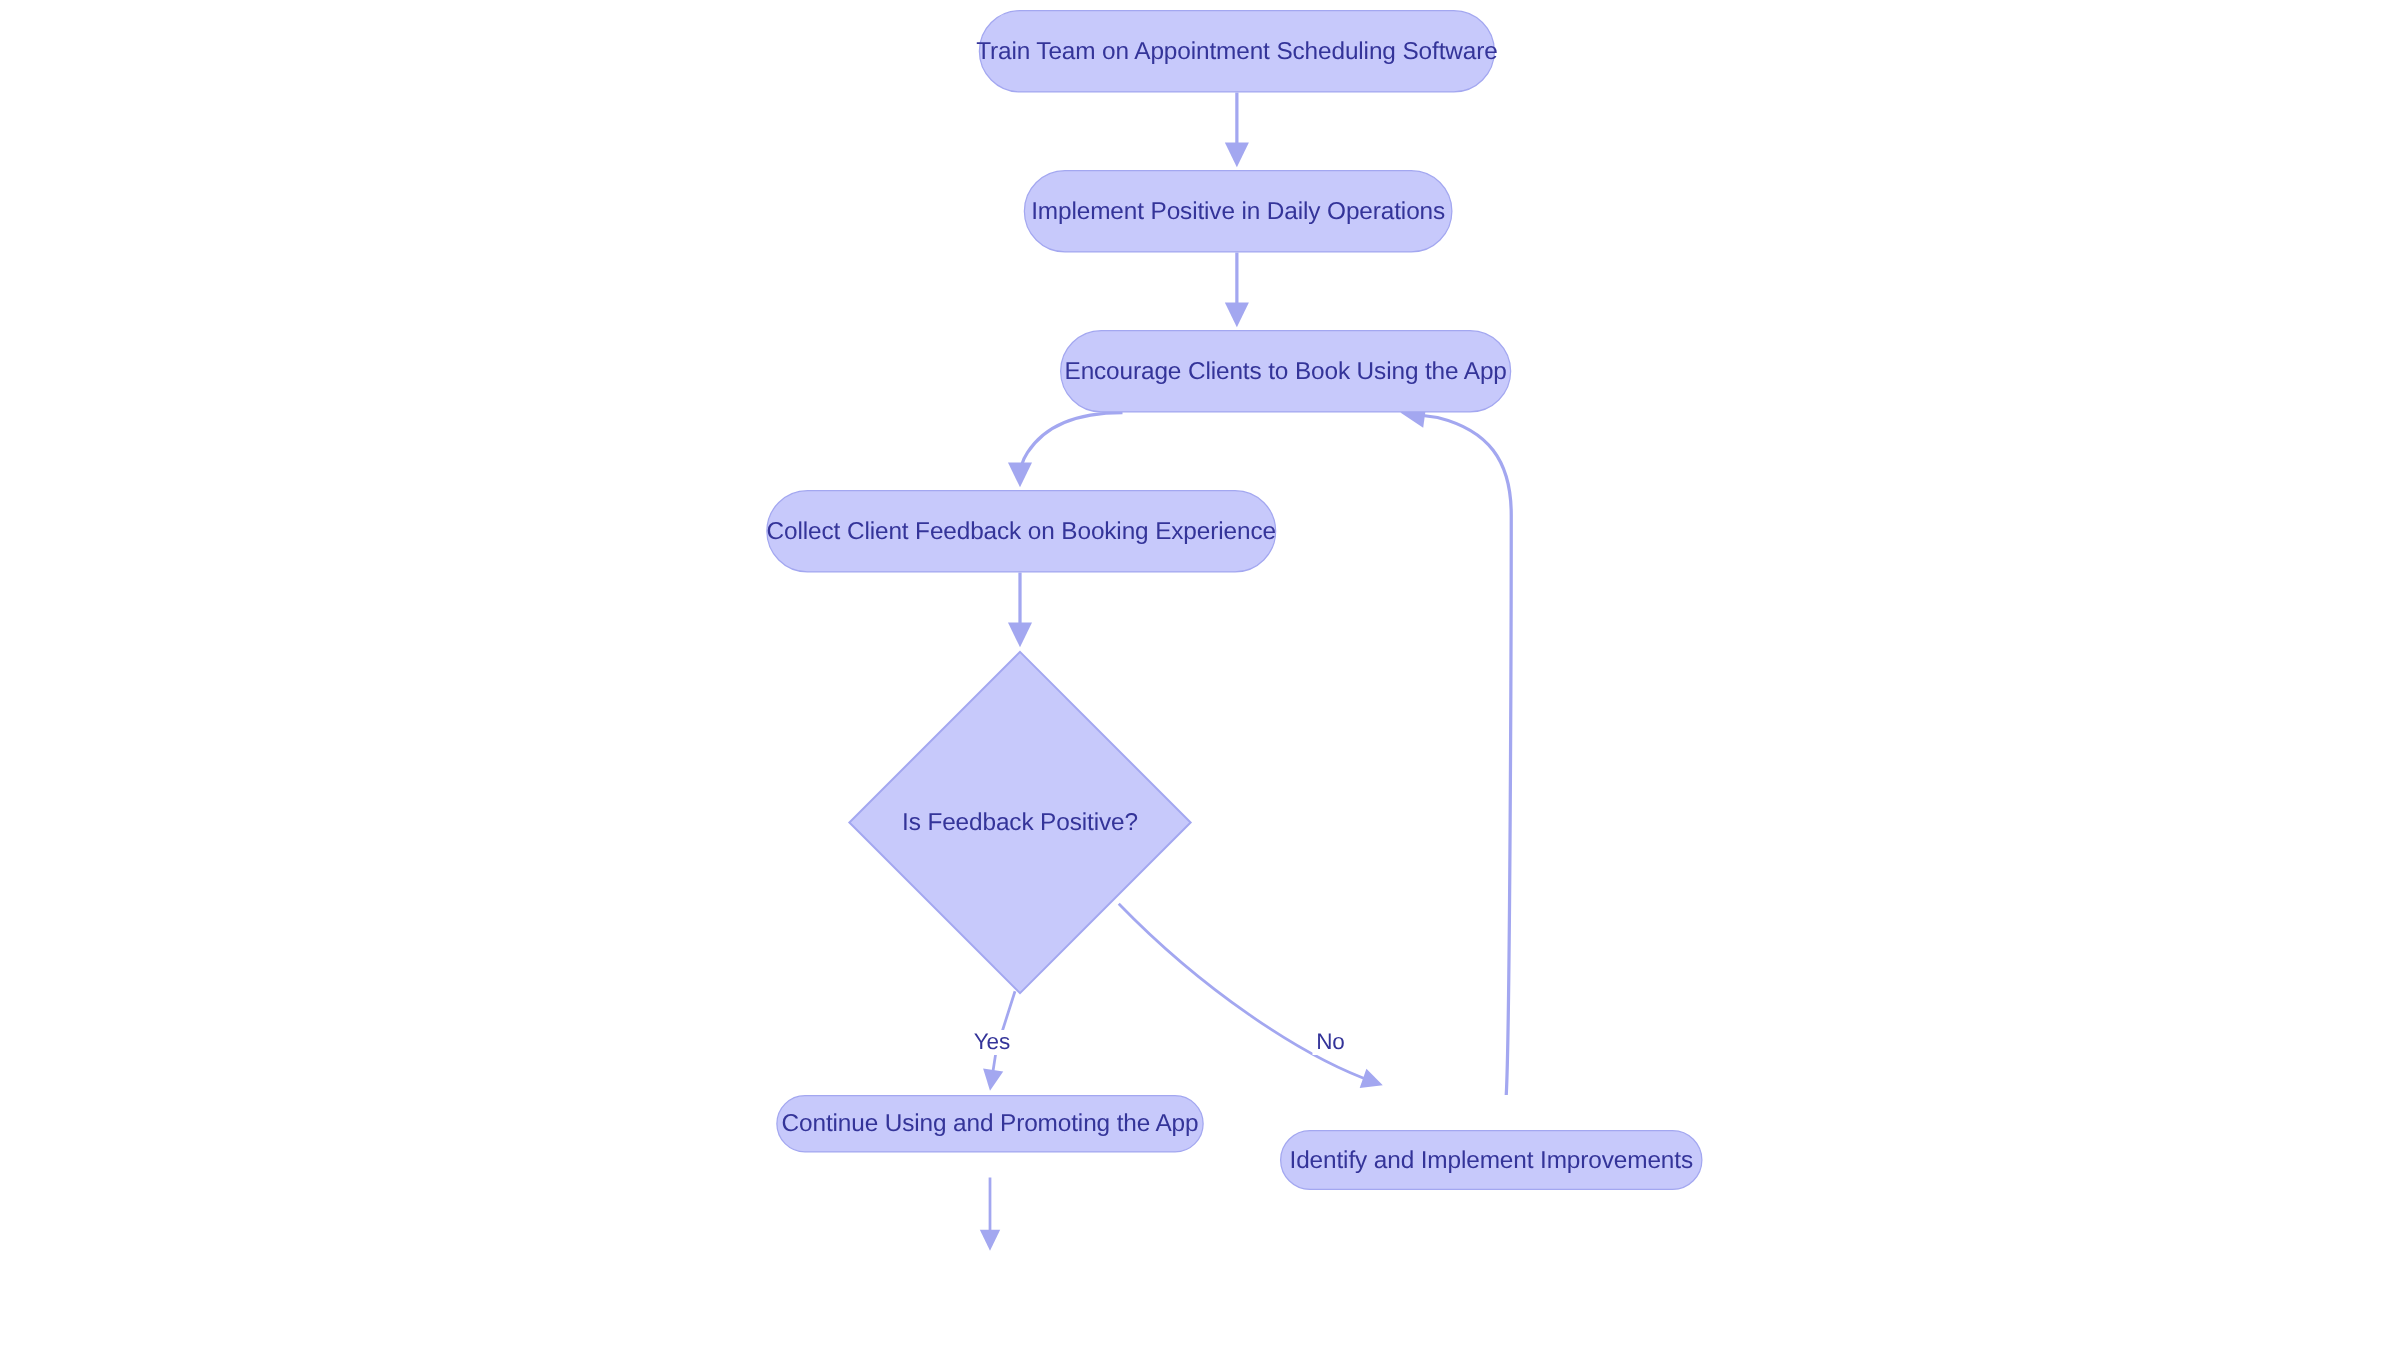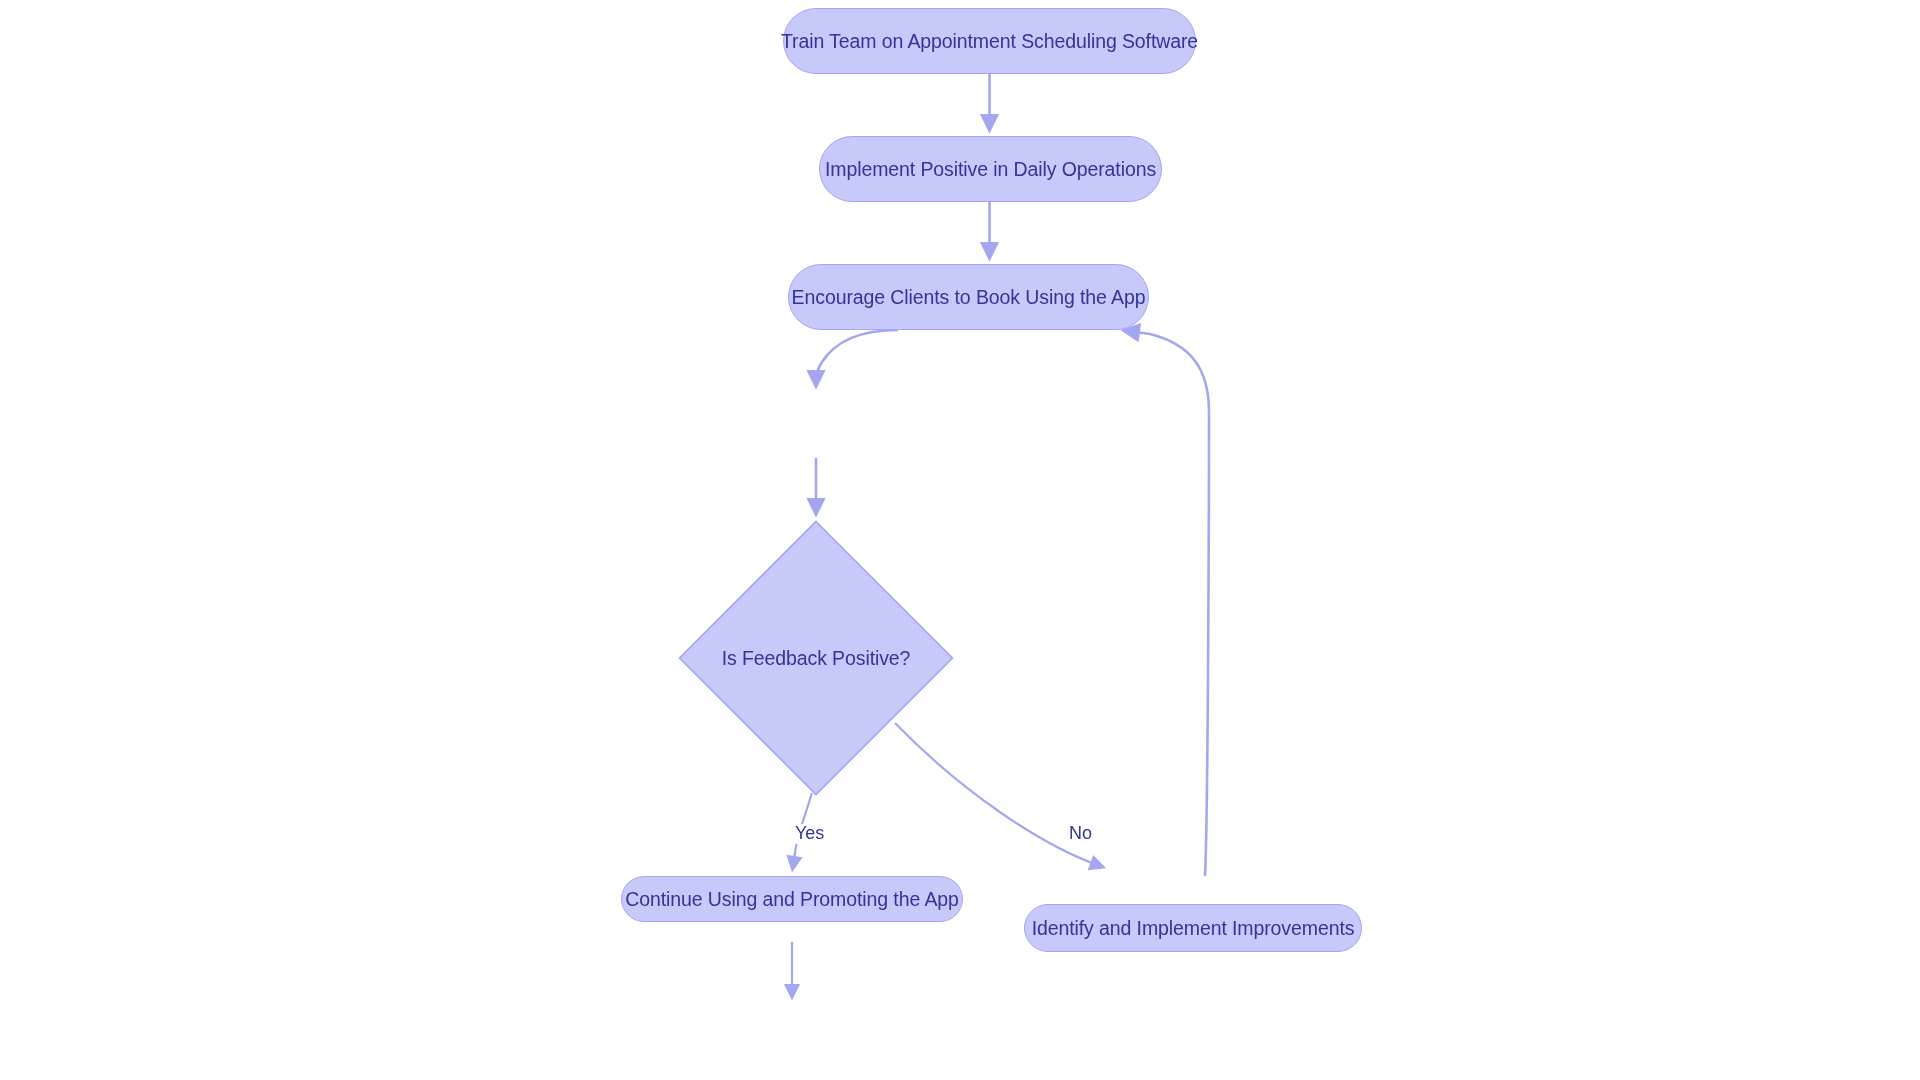--- a/index.html
+++ b/index.html
@@ -84,21 +84,20 @@
   .edge-label {
     position: absolute;
     color: #343499;
     font-family: "Liberation Sans", sans-serif;
     font-size: 18px;
     letter-spacing: -0.1px;
     white-space: nowrap;
     background: #FFFFFF;
     padding: 0 3px;
     line-height: 1.1;
-    margin-left: 16px;
   }
 </style>
 </head>
 <body>
 
 <div id="flow-root">
 
   <svg id="flow-svg" viewBox="0 0 1920 1080" xmlns="http://www.w3.org/2000/svg">
     <defs>
       <marker id="arrowhead" markerWidth="9" markerHeight="9" refX="5.2" refY="4.5" orient="auto" markerUnits="strokeWidth">
@@ -124,24 +123,27 @@
   </svg>
 
   <div class="node" style="left:783px; top:8px; width:413px; height:66px;">
     <span class="node-label">Train Team on Appointment Scheduling Software</span>
   </div>
 
   <div class="node" style="left:819px; top:136px; width:343px; height:66px;">
     <span class="node-label">Implement Positive in Daily Operations</span>
   </div>
 
-  <div class="node" style="left:788px; top:264px; width:361px; height:66px;">
+  <div class="node" style="left:848px; top:264px; width:361px; height:66px;">
     <span class="node-label">Encourage Clients to Book Using the App</span>
   </div>
 
+  <div class="node" style="left:613px; top:392px; width:408px; height:66px;">
+    <span class="node-label">Collect Client Feedback on Booking Experience</span>
+  </div>
 
   <div class="decision-wrap" style="left:678px; top:520px; width:276px; height:276px;">
     <svg class="decision-shape" viewBox="0 0 276 276" xmlns="http://www.w3.org/2000/svg" preserveAspectRatio="none">
       <polygon points="138,1.5 274.5,138 138,274.5 1.5,138" fill="#C7C9FB" stroke="#A3A7F0" stroke-width="1.6"></polygon>
     </svg>
     <span class="decision-label">Is Feedback Positive?</span>
   </div>
 
   <div class="node" style="left:621px; top:876px; width:342px; height:46px;">
     <span class="node-label">Continue Using and Promoting the App</span>

